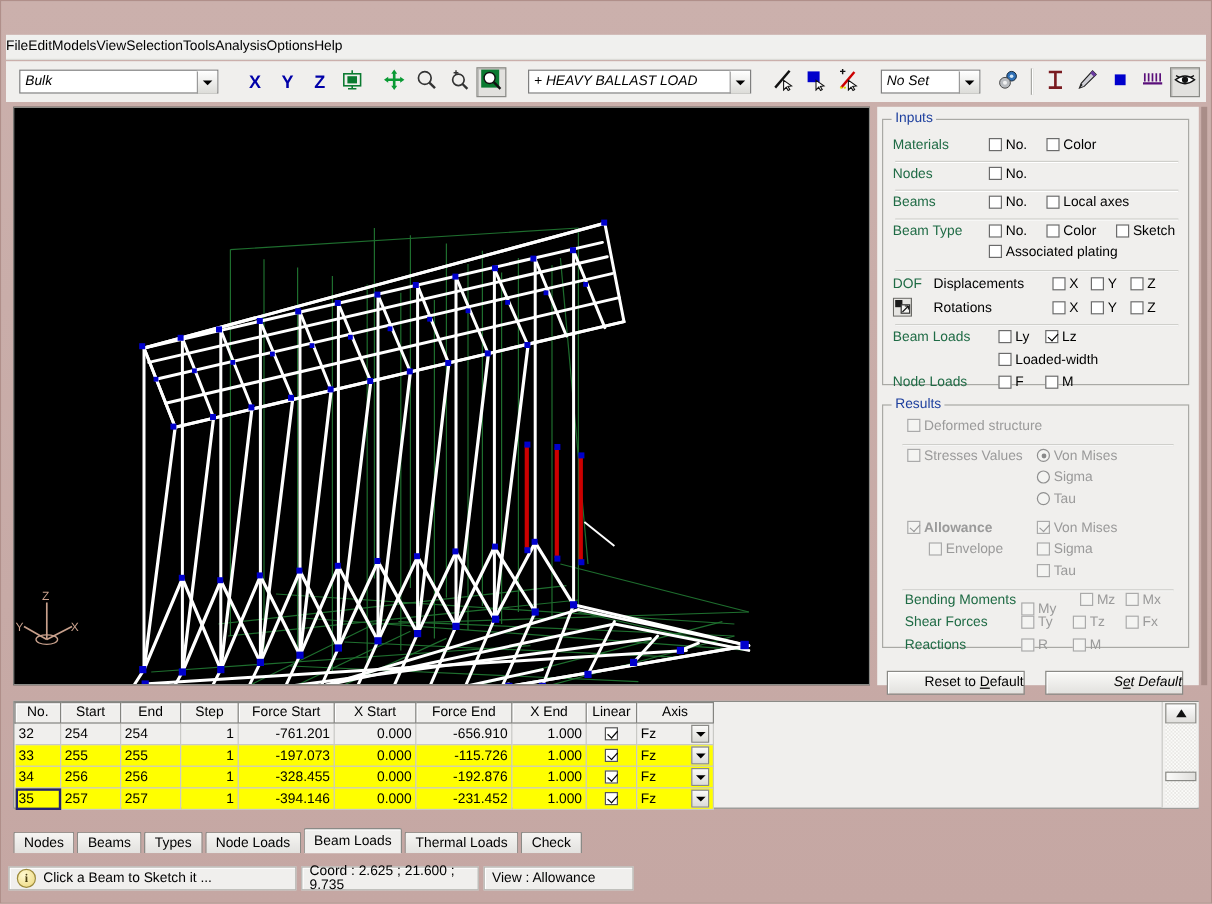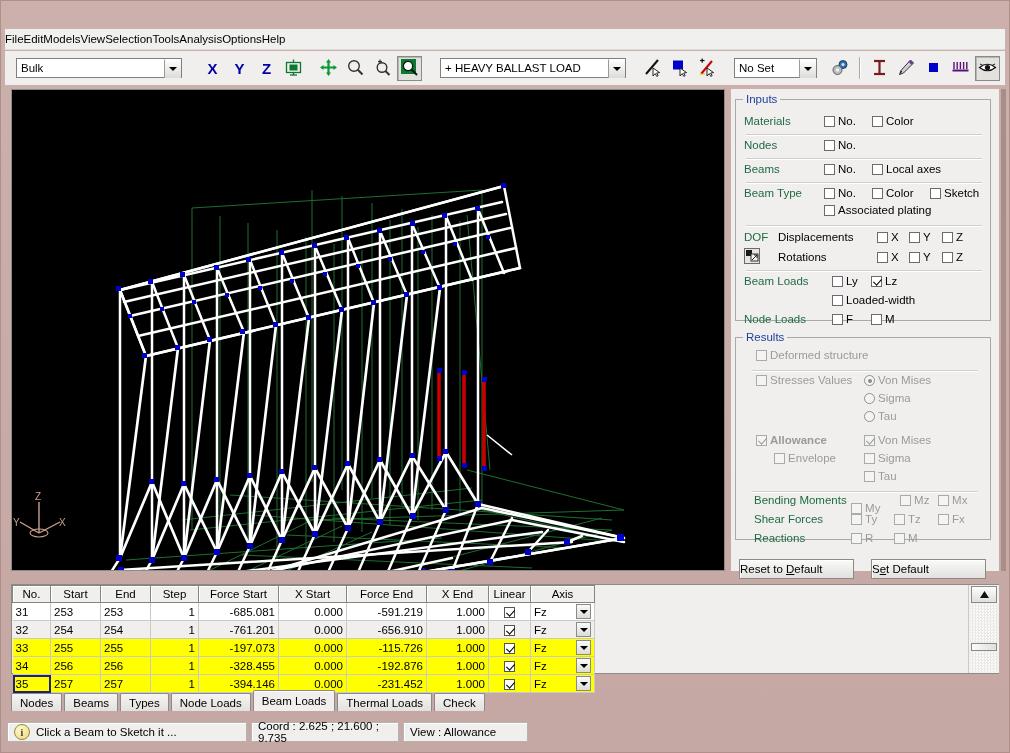--- a/index.html
+++ b/index.html
@@ -57,20 +57,21 @@
   
   .toolbar{
     position:absolute;left:4px;top:50px;width:1000px;height:34px;
     background:#f0efed;display:flex;align-items:center;padding:0 3px;
     box-sizing:border-box;
   }
   .tb-combo{
     height:20px;border:1px solid #7f7f7f;background:#fff;
     display:flex;align-items:center;box-sizing:border-box;
     font-size:11.5px;
+    font-style:italic;
   }
   .tb-combo .val{padding-left:4px;flex:1 1 auto;white-space:nowrap;overflow:hidden;}
   .tb-combo .arrow{
     width:16px;height:18px;margin:0 0 0 auto;flex:0 0 auto;
     background:linear-gradient(to bottom,#fdfdfd,#dcdcd8);
     border-left:1px solid #9a9a9a;border-top:1px solid #fff;
     display:flex;align-items:center;justify-content:center;
   }
   .tri-down{width:0;height:0;border-left:4px solid transparent;border-right:4px solid transparent;border-top:4px solid #000;}
   .tb-sep{width:1px;height:22px;background:#a8a8a4;margin:0 5px;
@@ -126,21 +127,21 @@
   }
   .rb.sel:after{
     content:"";position:absolute;left:2.5px;top:2.5px;width:4px;height:4px;
     background:#8a8a8a;border-radius:50%;
   }
   .lbl{font-size:11.5px;color:#000;}
   .lbl.dis{color:#9a9a9a;}
   .dlgbtn{
     background:linear-gradient(to bottom,#fafaf8,#e2e1de);
     border:1px solid #8a8a86;box-shadow:inset 1px 1px 0 #fff;
-    font-size:11.5px;display:flex;align-items:center;justify-content:flex-start;
+    font-size:11.5px;display:flex;align-items:center;justify-content:flex-end;
     box-sizing:border-box;
   }
   .u{text-decoration:underline;}
 
   
   .tablewrap{
     position:absolute;left:10px;top:583px;width:988px;height:90px;
     background:#f0efed;border:1px solid #8b8b87;box-sizing:border-box;
   }
   table.grid{border-collapse:collapse;table-layout:fixed;font-size:11.5px;}
@@ -807,21 +808,21 @@
       <div style="position:absolute;left:18px;top:194px;">
         <span class="rowlabel">Reactions</span>
       </div>
       <div style="position:absolute;left:115px;top:194px;"><i class="cb dis"></i> <span class="lbl dis">R</span></div>
       <div style="position:absolute;left:158px;top:194px;"><i class="cb dis"></i> <span class="lbl dis">M</span></div>
     </div>
 
     <div class="dlgbtn" style="position:absolute;left:8px;top:470px;width:115px;height:20px;">
       <span><span>Reset to </span><span class="u">D</span><span>efault</span></span>
     </div>
-    <div class="dlgbtn" style="position:absolute;left:140px;top:470px;width:115px;height:20px;">
+    <div class="dlgbtn" style="position:absolute;left:140px;top:470px;width:115px;height:20px;font-style:italic;">
       <span><span>S</span><span class="u">e</span><span>t Default</span></span>
     </div>
   </div>
 
   <div style="position:absolute;left:1000px;top:88px;width:5px;height:482px;background:#a98d88;"></div>
 
   <div class="tablewrap">
     <table class="grid" style="width:568px;">
       <colgroup>
         <col style="width:38px">
@@ -843,39 +844,20 @@
           <th>Step</th>
           <th>Force Start</th>
           <th>X Start</th>
           <th>Force End</th>
           <th>X End</th>
           <th>Linear</th>
           <th>Axis</th>
         </tr>
       </thead>
       <tbody>
-        <tr>
-          <td>31</td>
-          <td>253</td>
-          <td>253</td>
-          <td class="num">1</td>
-          <td class="num">-685.081</td>
-          <td class="num">0.000</td>
-          <td class="num">-591.219</td>
-          <td class="num">1.000</td>
-          <td class="ctr"><i class="cellcb"></i></td>
-          <td>
-              <div class="axiscell">
-                <span>Fz</span>
-                <span class="axisarrow">
-                  <i class="tri-down"></i>
-                </span>
-              </div>
-            </td>
-        </tr>
         <tr class="alt">
           <td>32</td>
           <td>254</td>
           <td>254</td>
           <td class="num">1</td>
           <td class="num">-761.201</td>
           <td class="num">0.000</td>
           <td class="num">-656.910</td>
           <td class="num">1.000</td>
           <td class="ctr"><i class="cellcb"></i></td>

